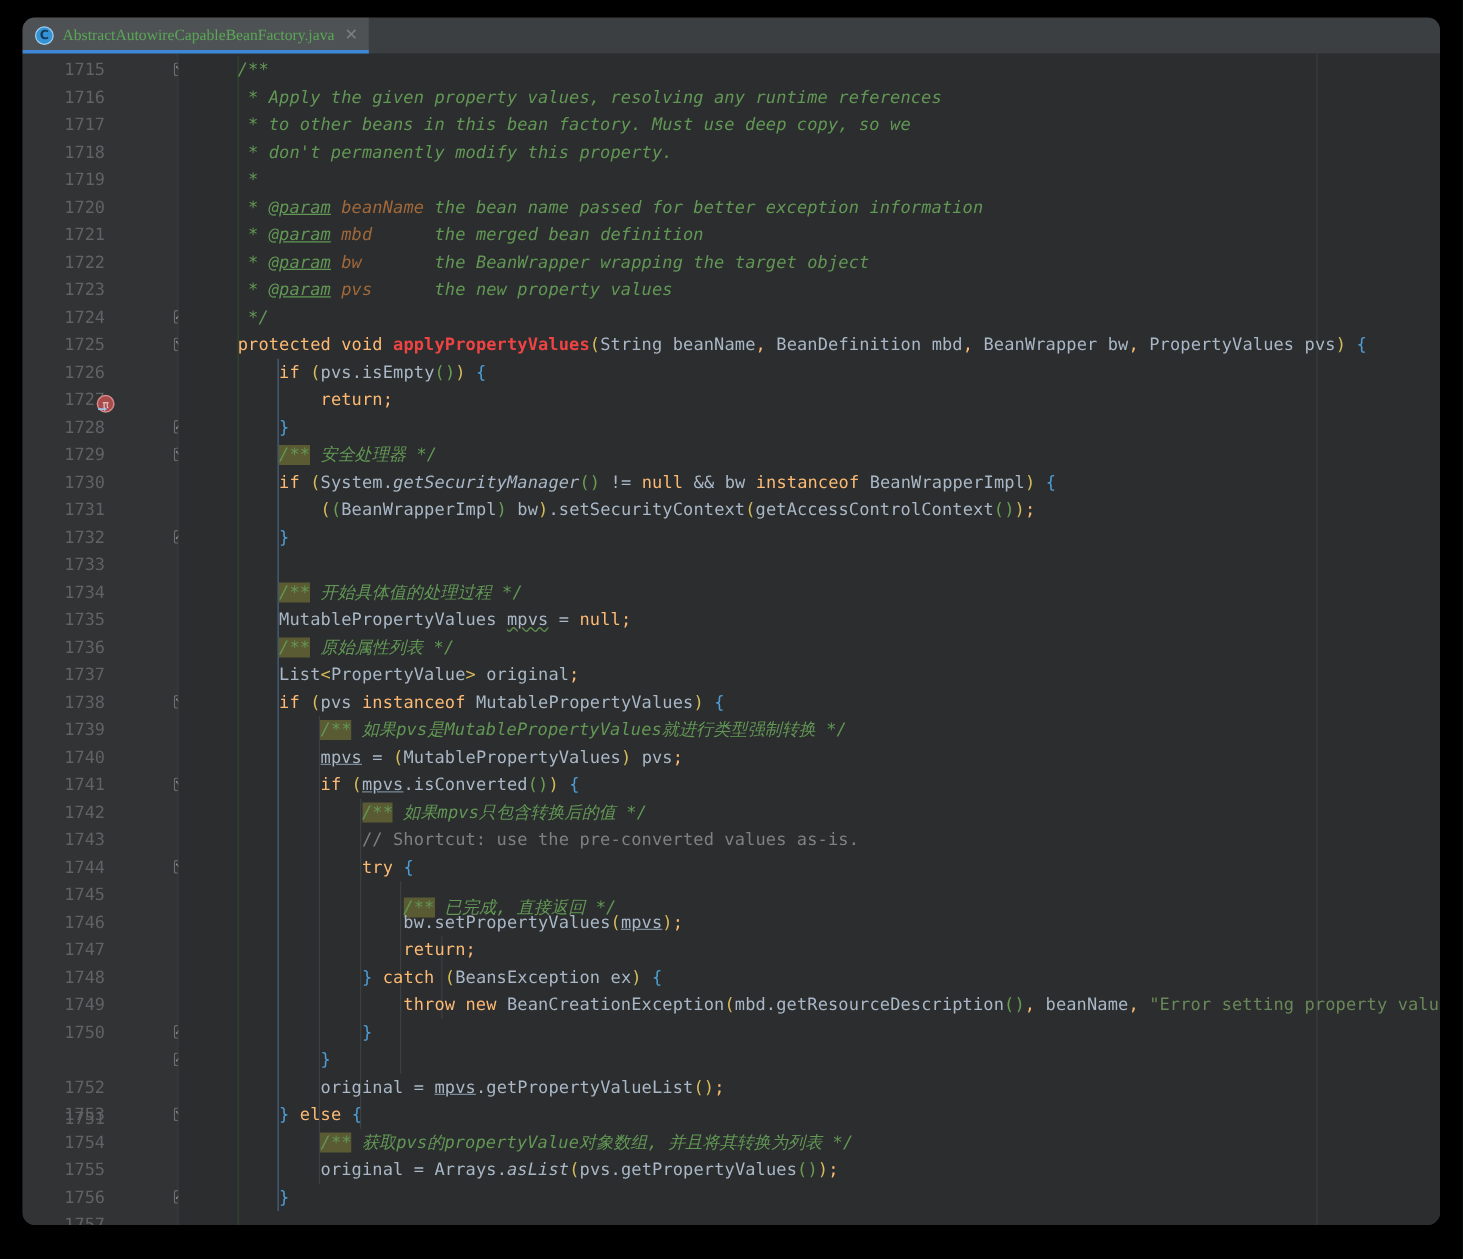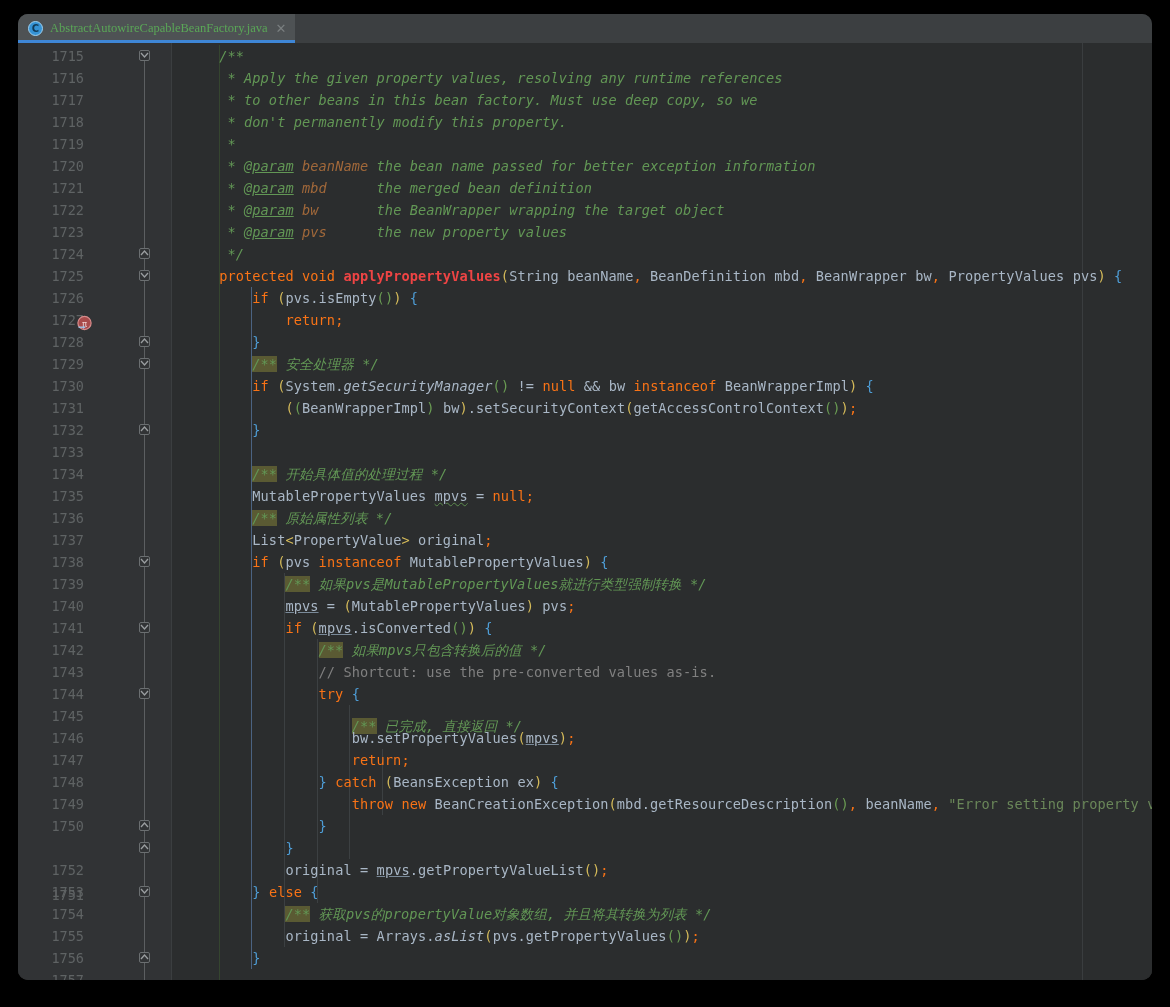--- a/index.html
+++ b/index.html
@@ -73,21 +73,21 @@
 
   
   #editor {
     position: relative;
     height: 937px;
     background: #2b2d2e;
     display: flex;
     overflow: hidden;
   }
   #gutter {
-    width: 154px;
+    width: 125px;
     flex: none;
     background: #313335;
     position: relative;
   }
   #gutter-sep {
     position: absolute;
     right: 0; top: 0; bottom: 0;
     width: 1px;
     background: #3b3e40;
   }
@@ -159,21 +159,21 @@
   .ig {
     position: absolute;
     top: 0; bottom: 0;
     width: 1px;
     background: #3c4042;
   }
   .ig.active { background: #4b6382; }
   .ig.green  { background: #35452f; }
 
   
-  .kw      { color: #f97316; margin-top: 18px; }
+  .kw      { color: #fdba74; margin-top: 18px; }
   .str     { color: #6a8759; }
   .cmt     { color: #629755; font-style: italic; }
   .cmt-b   { color: #808080; }
   .tag     { color: #629755; font-style: italic; text-decoration: underline; }
   .pname   { color: #a1683a; font-style: italic; }
   .mname   { color: #ef4444; font-weight: bold; }
   .stat    { color: #a9b7c6; font-style: italic; }
   .id      { color: #a9b7c6; margin-top: 34px; }
   .b1      { color: #4e9dd6; }
   .p1      { color: #d5bb5a; }

